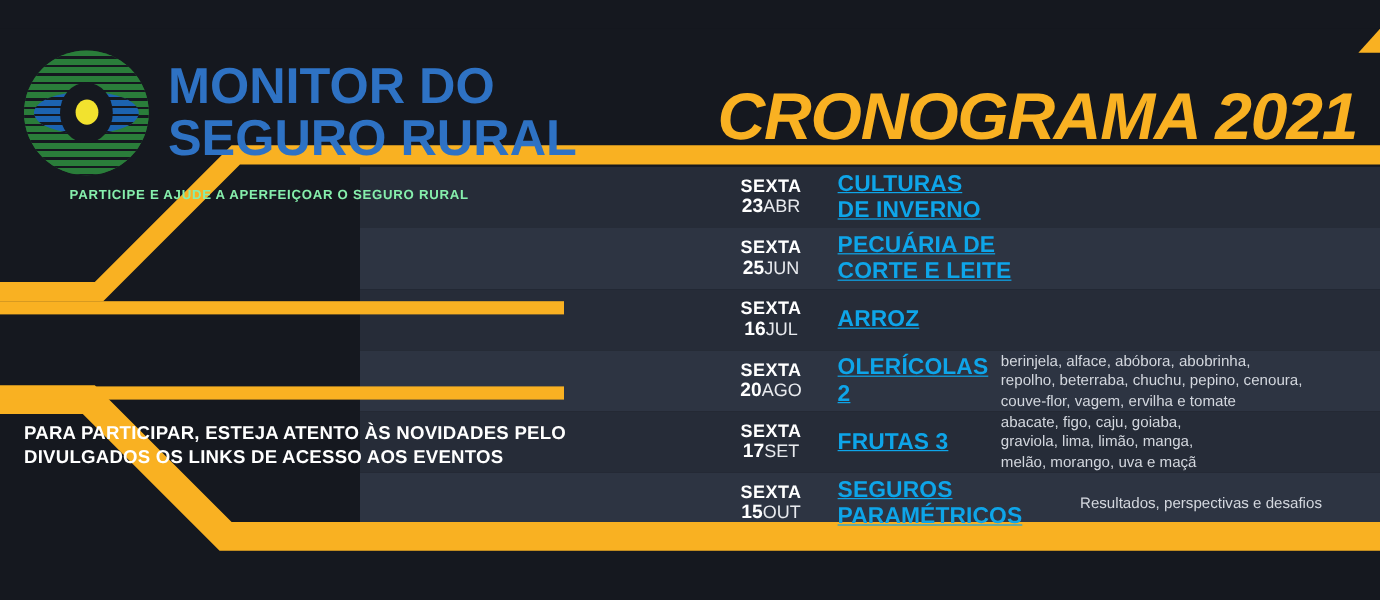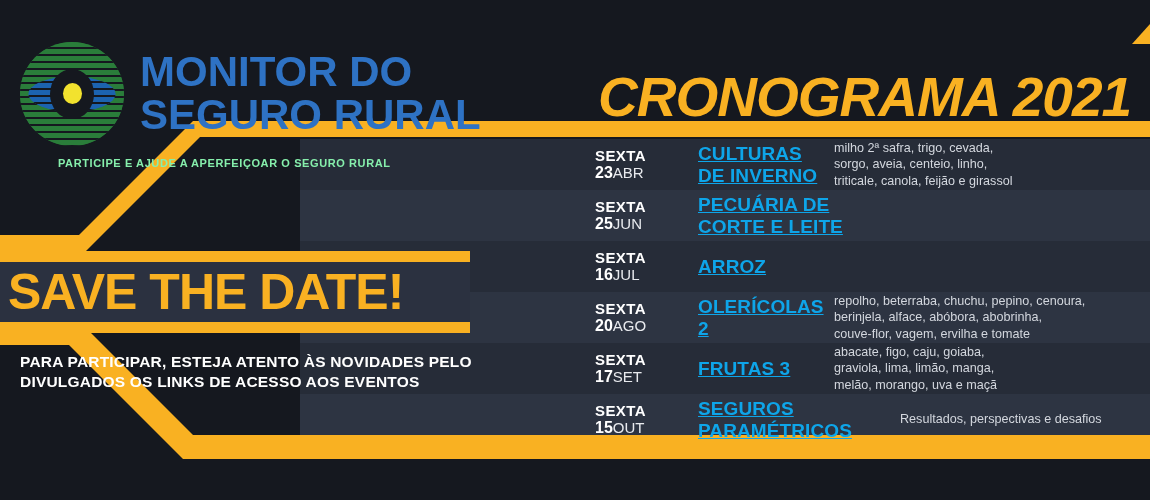--- a/index.html
+++ b/index.html
@@ -157,21 +157,21 @@
     z-index: 5;
   }
   .srow {
     position: relative;
     height: 51px;
     display: flex;
     align-items: center;
   }
   .c-date {
     width: 95px;
-    text-align: left;
+    text-align: center;
     color: #ffffff;
     line-height: 1.08;
     flex: 0 0 95px;
   }
   .c-date .dow {
     display: block;
     font-size: 15px; font-weight: 900;
     letter-spacing: 0.4px;
   }
   .c-date .dnum {
@@ -236,46 +236,38 @@
     </div>
     <div class="logo-text">
       <span class="logo-l1">MONITOR DO</span>
       <span class="logo-l2">SEGURO RURAL</span>
     </div>
   </div>
   <div class="logo-tagline">PARTICIPE E AJUDE A APERFEIÇOAR O SEGURO RURAL</div>
 
   <div class="std-wrap">
     <div class="std-top"></div>
-    <div class="std-mid">
-      <span class="std-text">SAVE THE DATE!</span>
-    </div>
     <div class="std-bot"></div>
   </div>
 
   <div class="blurb">
     <div>PARA PARTICIPAR, ESTEJA ATENTO ÀS NOVIDADES PELO</div>
     <div>DIVULGADOS OS LINKS DE ACESSO AOS EVENTOS</div>
   </div>
 
   <div class="crono">CRONOGRAMA 2021</div>
 
   <div class="schedule">
 
     <div class="srow">
       <div class="c-date">
         <span class="dow">SEXTA</span>
         <span class="dnum">23</span><span class="dmon">ABR</span>
       </div>
       <div class="c-title">CULTURAS DE INVERNO</div>
-      <div class="c-desc">
-        <div>milho 2ª safra, trigo, cevada,</div>
-        <div>sorgo, aveia, centeio, linho,</div>
-        <div>triticale, canola, feijão e girassol</div>
-      </div>
     </div>
 
     <div class="srow">
       <div class="c-date">
         <span class="dow">SEXTA</span>
         <span class="dnum">25</span><span class="dmon">JUN</span>
       </div>
       <div class="c-title wide">PECUÁRIA DE CORTE E LEITE</div>
       <div class="c-desc"></div>
     </div>
@@ -289,22 +281,22 @@
       <div class="c-desc"></div>
     </div>
 
     <div class="srow">
       <div class="c-date">
         <span class="dow">SEXTA</span>
         <span class="dnum">20</span><span class="dmon">AGO</span>
       </div>
       <div class="c-title">OLERÍCOLAS 2</div>
       <div class="c-desc">
+        <div>berinjela, alface, abóbora, abobrinha,</div>
         <div>repolho, beterraba, chuchu, pepino, cenoura,</div>
-        <div>berinjela, alface, abóbora, abobrinha,</div>
         <div>couve-flor, vagem, ervilha e tomate</div>
       </div>
     </div>
 
     <div class="srow">
       <div class="c-date">
         <span class="dow">SEXTA</span>
         <span class="dnum">17</span><span class="dmon">SET</span>
       </div>
       <div class="c-title">FRUTAS 3</div>

